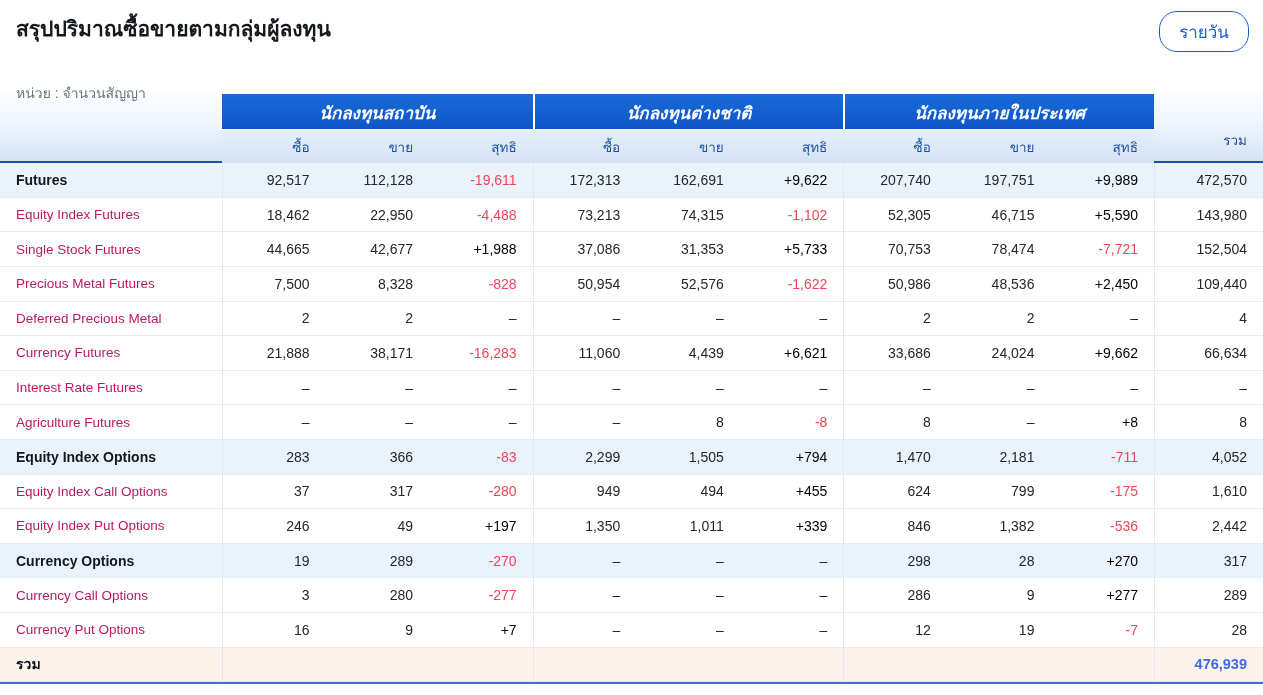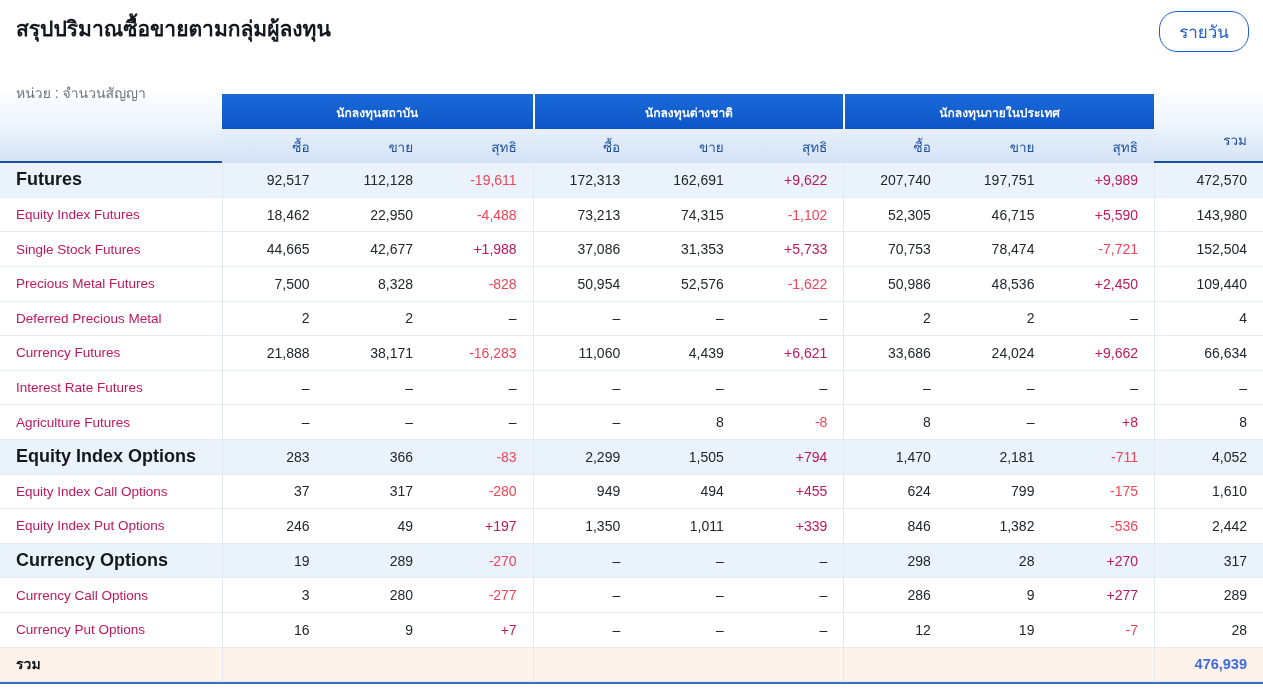--- a/index.html
+++ b/index.html
@@ -18,41 +18,41 @@
   
   .dtable { display:grid; width:1263px;
     grid-template-columns:222px repeat(9,1fr) 109px;
     grid-auto-rows:34.6px;
     border-bottom:2px solid #3a6fc6; }
   .hcell { display:flex; align-items:center; }
   .corner { grid-column:1; grid-row:1/3; background:linear-gradient(180deg,#fbfdff 0%,#eef5fc 45%,#d5e3f5 100%);
     border-bottom:2px solid #1c4fa3; }
   .ghead { grid-row:1; grid-column:span 3; height:37px;
     background:linear-gradient(180deg,#1a6ad9,#0d54c6); color:#fff;
-    font-size:12px; font-weight:bold; justify-content:center; }
+    font-size:17px; font-weight:bold; justify-content:center;font-style:italic; }
   .ghead.gsep { border-left:2px solid #fff; }
   .shead { grid-row:2; height:39px; background:linear-gradient(180deg,#e7f0fb,#d2e1f4);
     color:#1d4f9e; font-size:13.5px; justify-content:flex-end; padding-right:16px;
     border-bottom:2px solid #1c4fa3; }
   .thead-total { grid-column:11; grid-row:1/3; background:linear-gradient(180deg,#fbfdff 0%,#eef5fc 45%,#d5e3f5 100%);
     color:#1d4f9e; font-size:13.5px; align-items:flex-end; justify-content:flex-end;
     padding:0 16px 10px 0; border-bottom:2px solid #1c4fa3; }
 
   .cell { display:flex; align-items:center; border-bottom:1px solid #e7ebf2;
     font-size:14px; background:#fff; }
   .cell.lbl { padding-left:16px; font-size:13.5px; color:#be185d; }
   .cell.num { justify-content:flex-end; padding-right:16px; color:#23262d; }
   .cell.sep { border-left:1px solid #e3e8f0; }
   .row-emph .cell { background:#eaf2fb; }
-  .row-emph .cell.lbl { font-weight:bold; font-size:18px; color:#14171d; }
+  .row-emph .cell.lbl { font-weight:bold; font-size:14px; color:#14171d; }
   .row-total .cell { background:#fdf3ea; }
   .row-total .cell.lbl { font-weight:bold; font-size:14px; color:#14171d; }
   .row-total .cell.num { font-weight:bold; color:#3f6bdf; font-size:14.5px; }
   .cell.neg { color:#ee4558; }
-  .cell.pos { color:#be185d; }
+  .cell.pos { color:#000000; }
 </style>
 </head>
 <body>
 
 <div class="screen">
 
   <div class="page-header">
     <div class="page-title">สรุปปริมาณซื้อขายตามกลุ่มผู้ลงทุน</div>
     <button class="period-btn">รายวัน</button>
     <div class="unit-label">หน่วย : จำนวนสัญญา</div>

